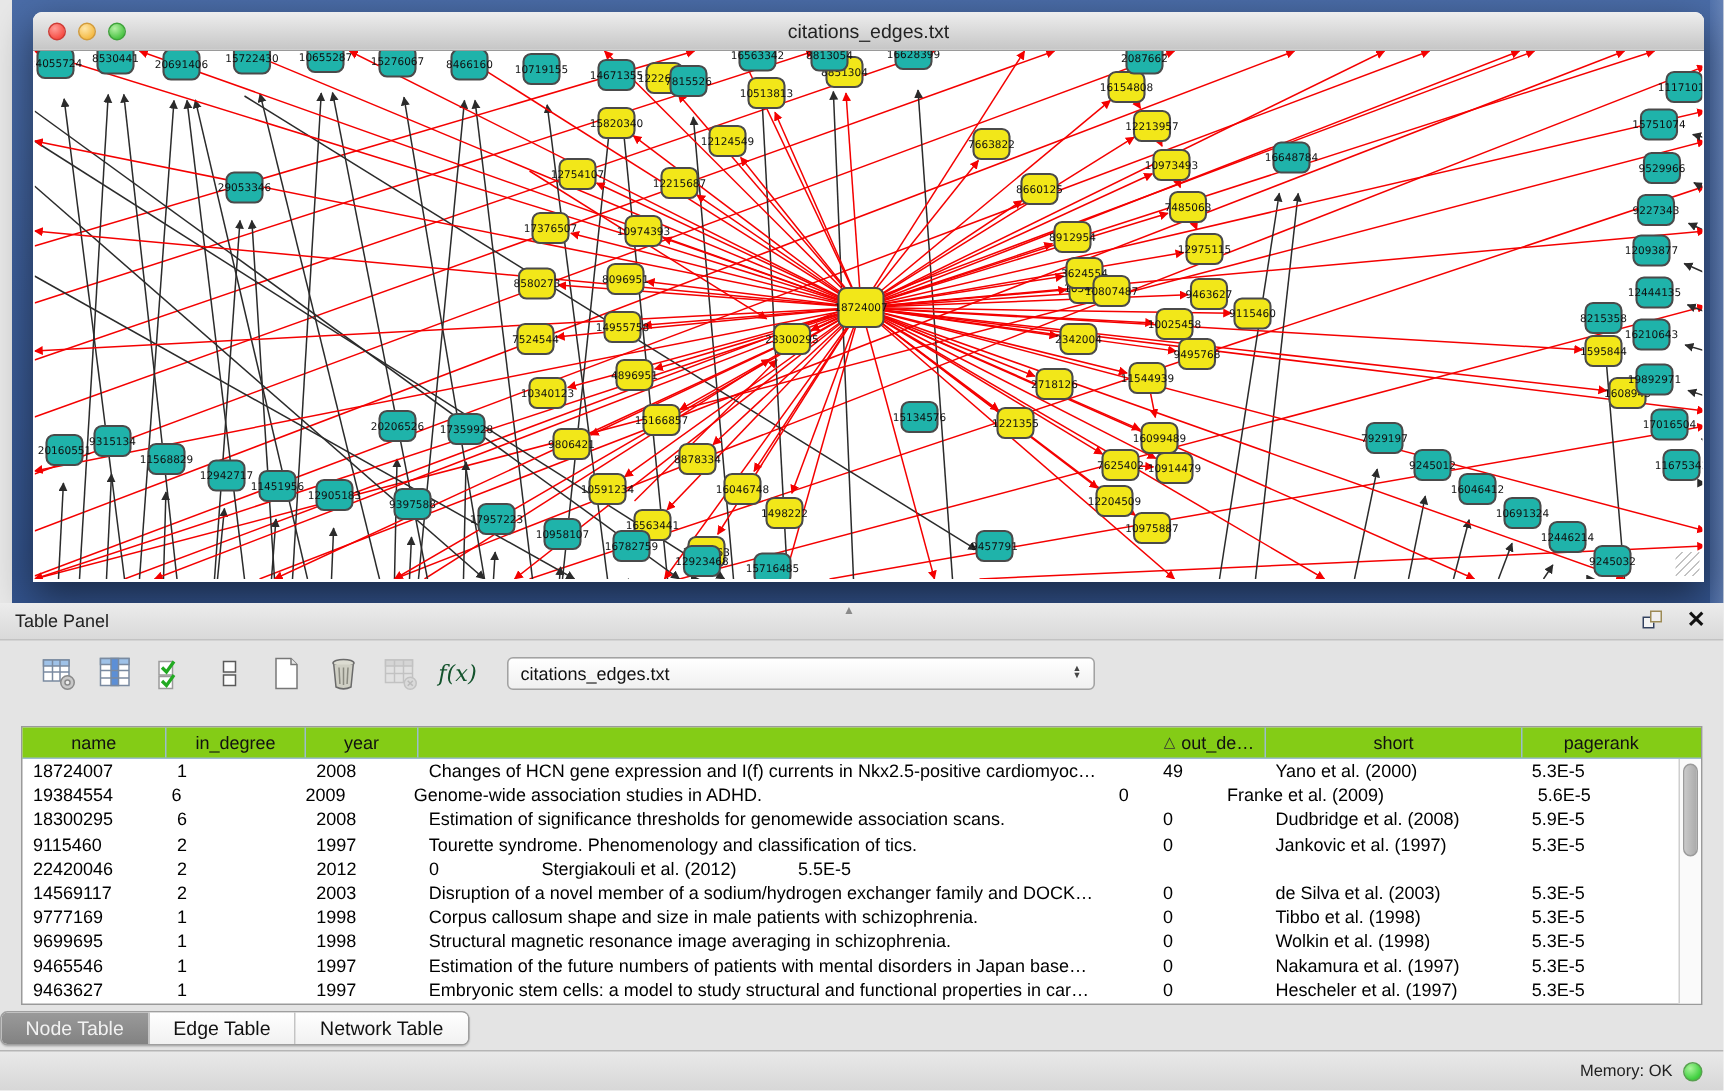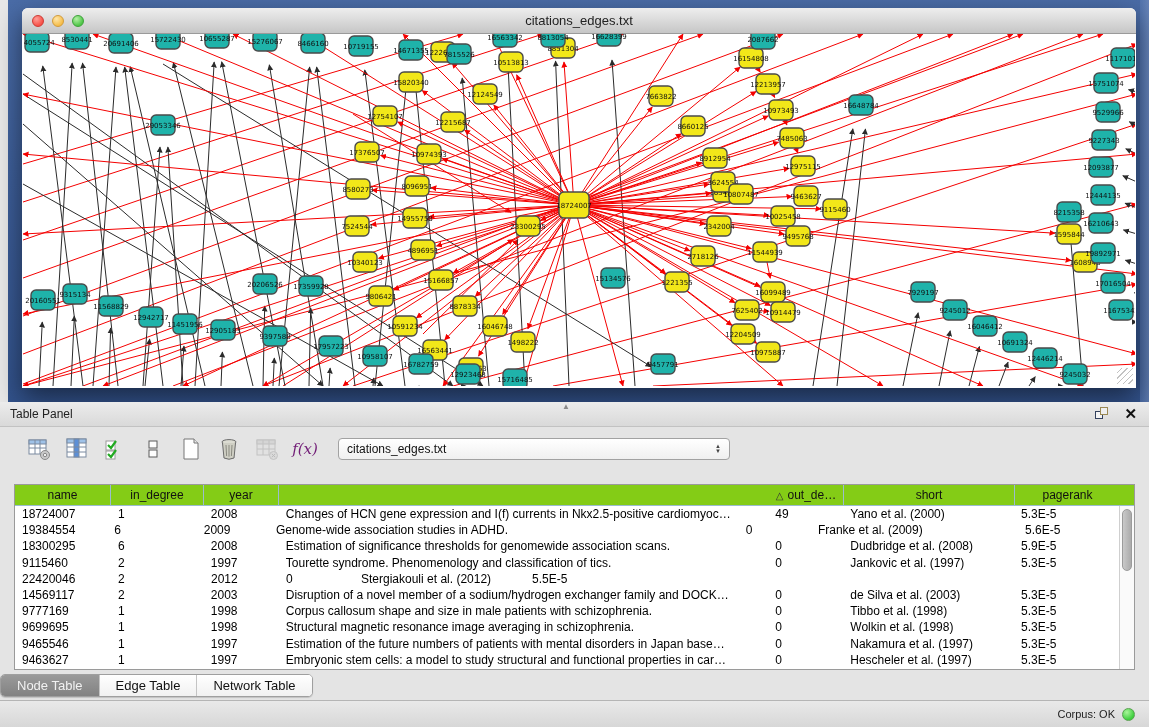--- a/index.html
+++ b/index.html
@@ -45,21 +45,21 @@
   .panel-header-btns { position:absolute; right:12px; top:4px; display:flex; gap:14px; align-items:center; }
   .float-icon { position:relative; width:16px; height:16px; cursor:pointer; }
   .float-icon .sq1 { position:absolute; left:1px; top:5px; width:8px; height:8px; border:1.5px solid #33415e; background:#f4f4f4; }
   .float-icon .sq2 { position:absolute; left:6px; top:1px; width:8px; height:8px; border:1.5px solid #9c8a55; background:#efefef; }
   .close-icon { font-size:15px; font-weight:bold; color:#111; line-height:16px; cursor:pointer; }
 
   .toolbar { height:44px; display:flex; align-items:center; padding-left:26px; gap:12px; }
   .tb-icon { width:26px; height:26px; display:flex; align-items:center; justify-content:center; cursor:pointer; }
   .tb-icon svg { display:block; }
   .tb-icon.disabled { opacity:.45; cursor:default; }
-  .fx { font-family:"DejaVu Serif",serif; font-style:italic; font-size:15px; color:#701a75; }
+  .fx { font-family:"DejaVu Serif",serif; font-style:italic; font-size:15px; color:#14532d; }
   .table-select { width:392px; height:22px; margin-left:8px; border:1px solid #a2a2a2; border-radius:4px;
       background:linear-gradient(180deg,#ffffff,#f0f0f0); display:flex; align-items:center;
       font-size:12px; color:#111; padding:0 8px; cursor:pointer; }
   .table-select .val { flex:1; }
   .spin { display:flex; flex-direction:column; line-height:5px; font-size:6px; color:#444; }
 
   .grid-wrap { position:absolute; left:14px; top:82px; width:1121px; height:186px;
       border:1px solid #9a9a9a; background:#fff; display:flex; flex-direction:column; }
   .grid-header { display:flex; height:21px; background:#84cc16; border-bottom:1px solid #9bbccf; flex:0 0 auto; }
   .gh-cell { font-size:12px; color:#111; display:flex; align-items:center; justify-content:center;
@@ -900,15 +900,15 @@
   <div class="tabs-row">
     <div class="segmented" id="tab-group">
         <div class="segment selected">Node Table</div>
         <div class="segment">Edge Table</div>
         <div class="segment">Network Table</div>
       </div>
   </div>
 </div>
 
 <div class="statusbar">
-  <span class="mem-label">Corpus: OK</span>
+  <span class="mem-label">Memory: OK</span>
   <span class="mem-dot"></span>
 </div>
 
 </body></html>

